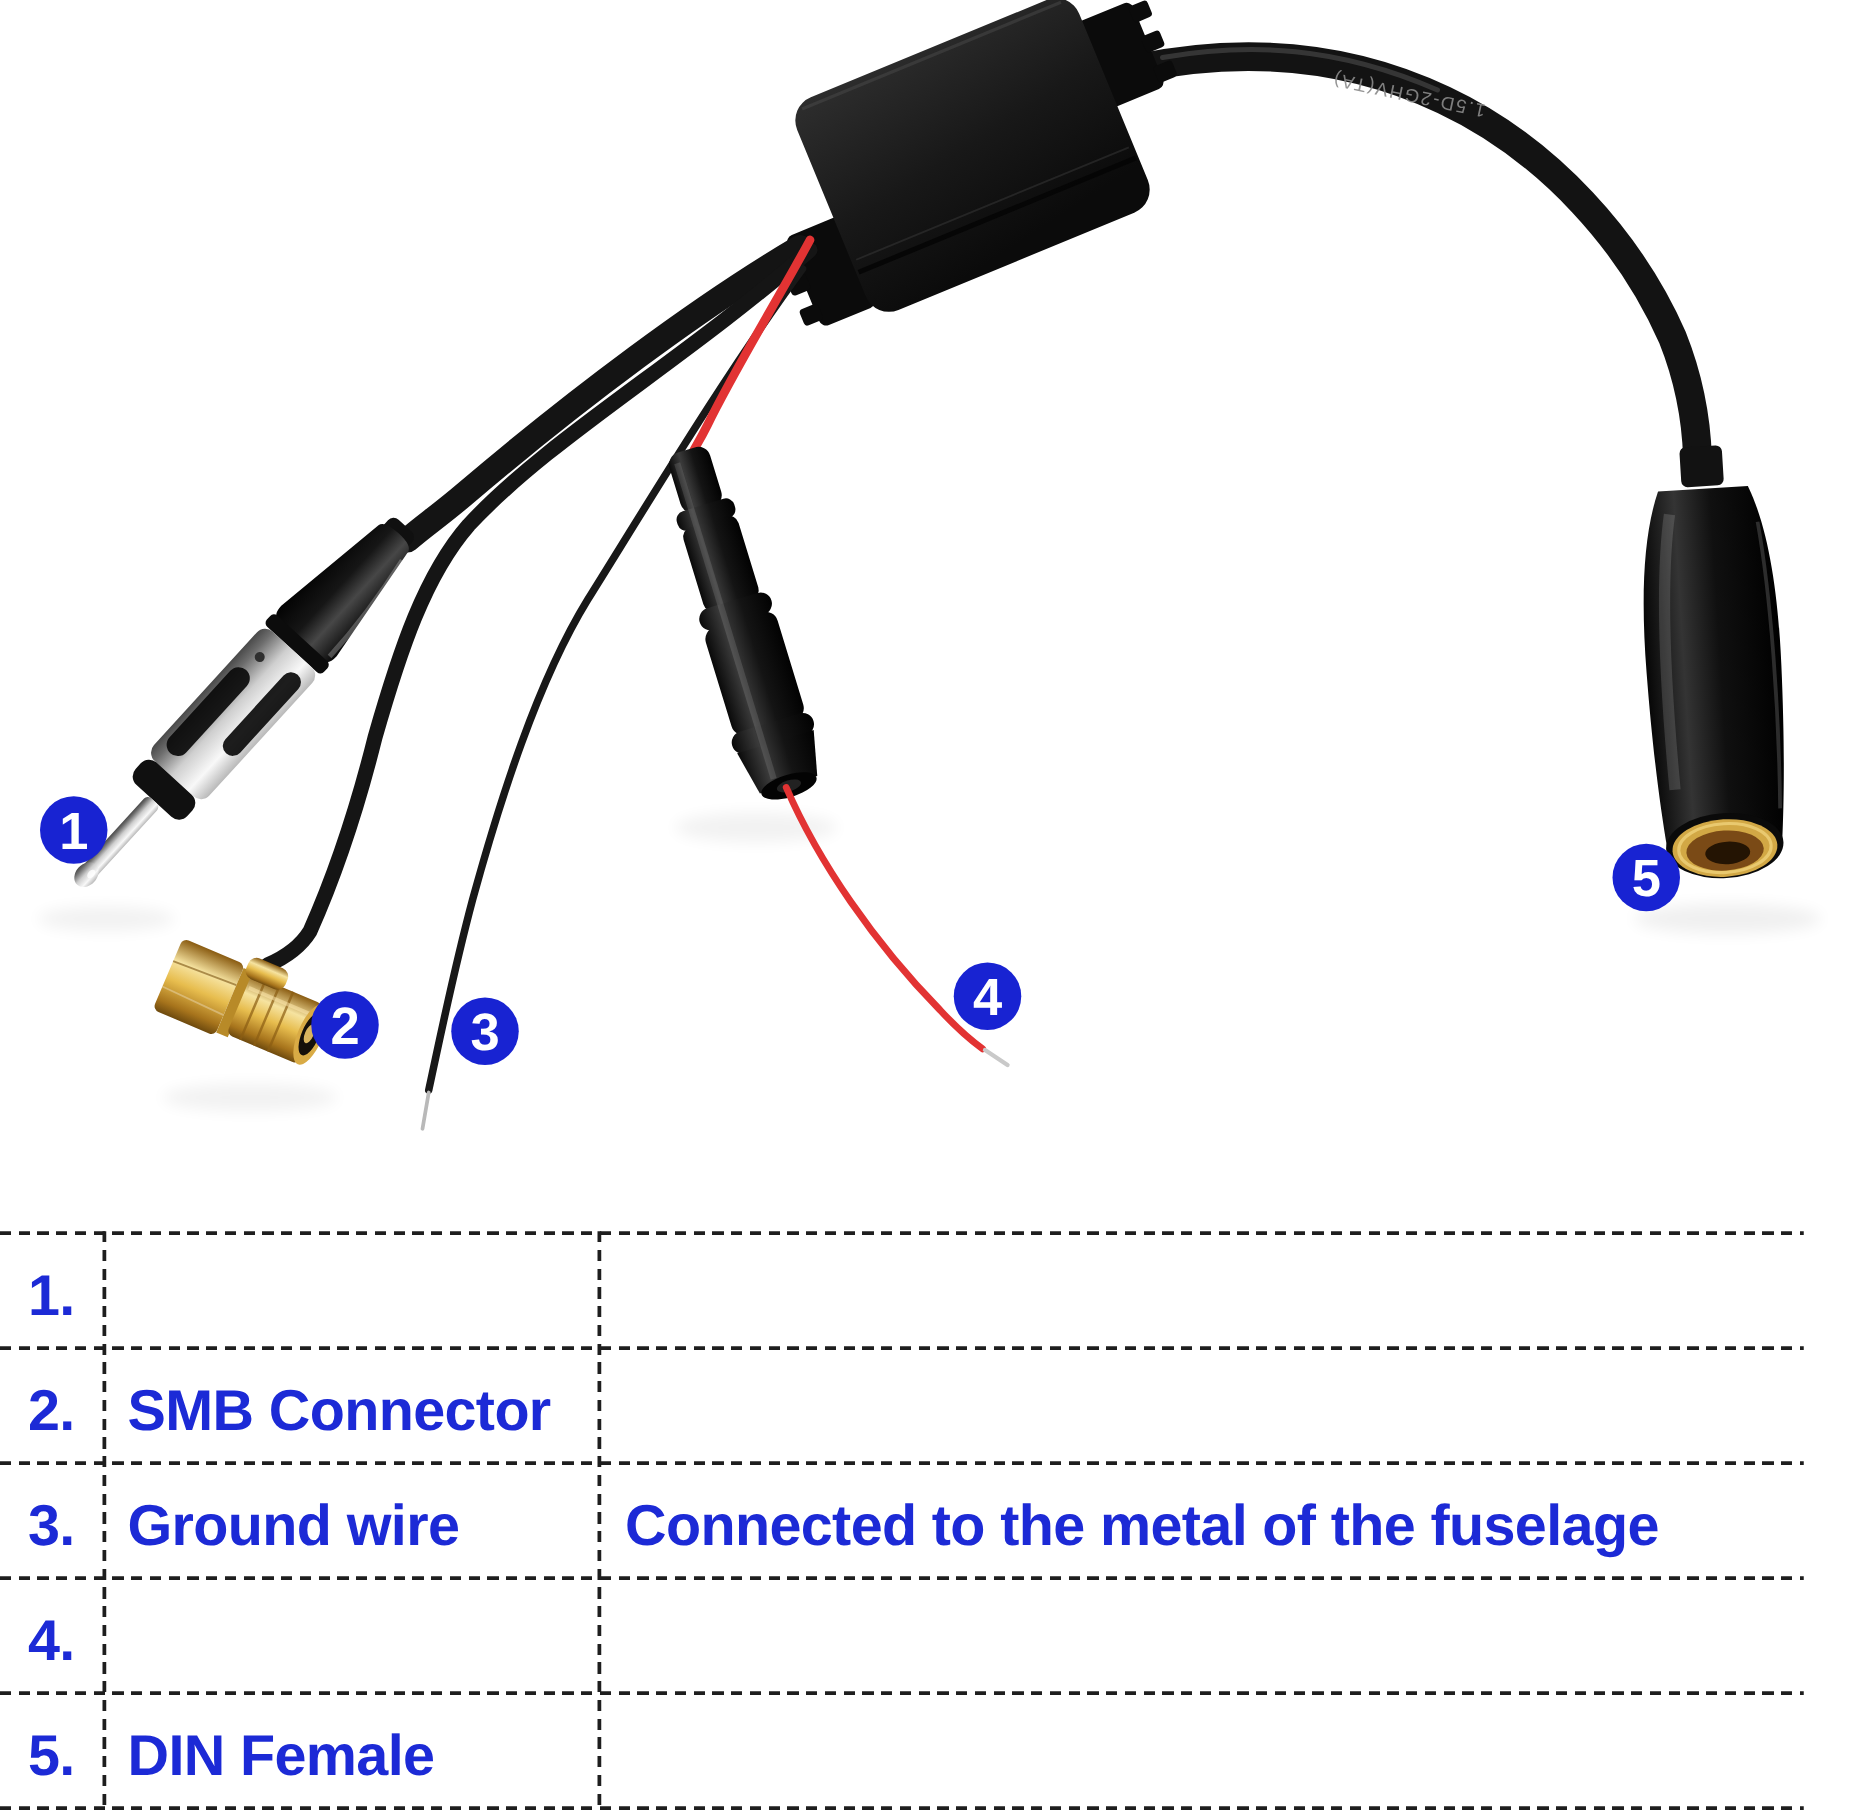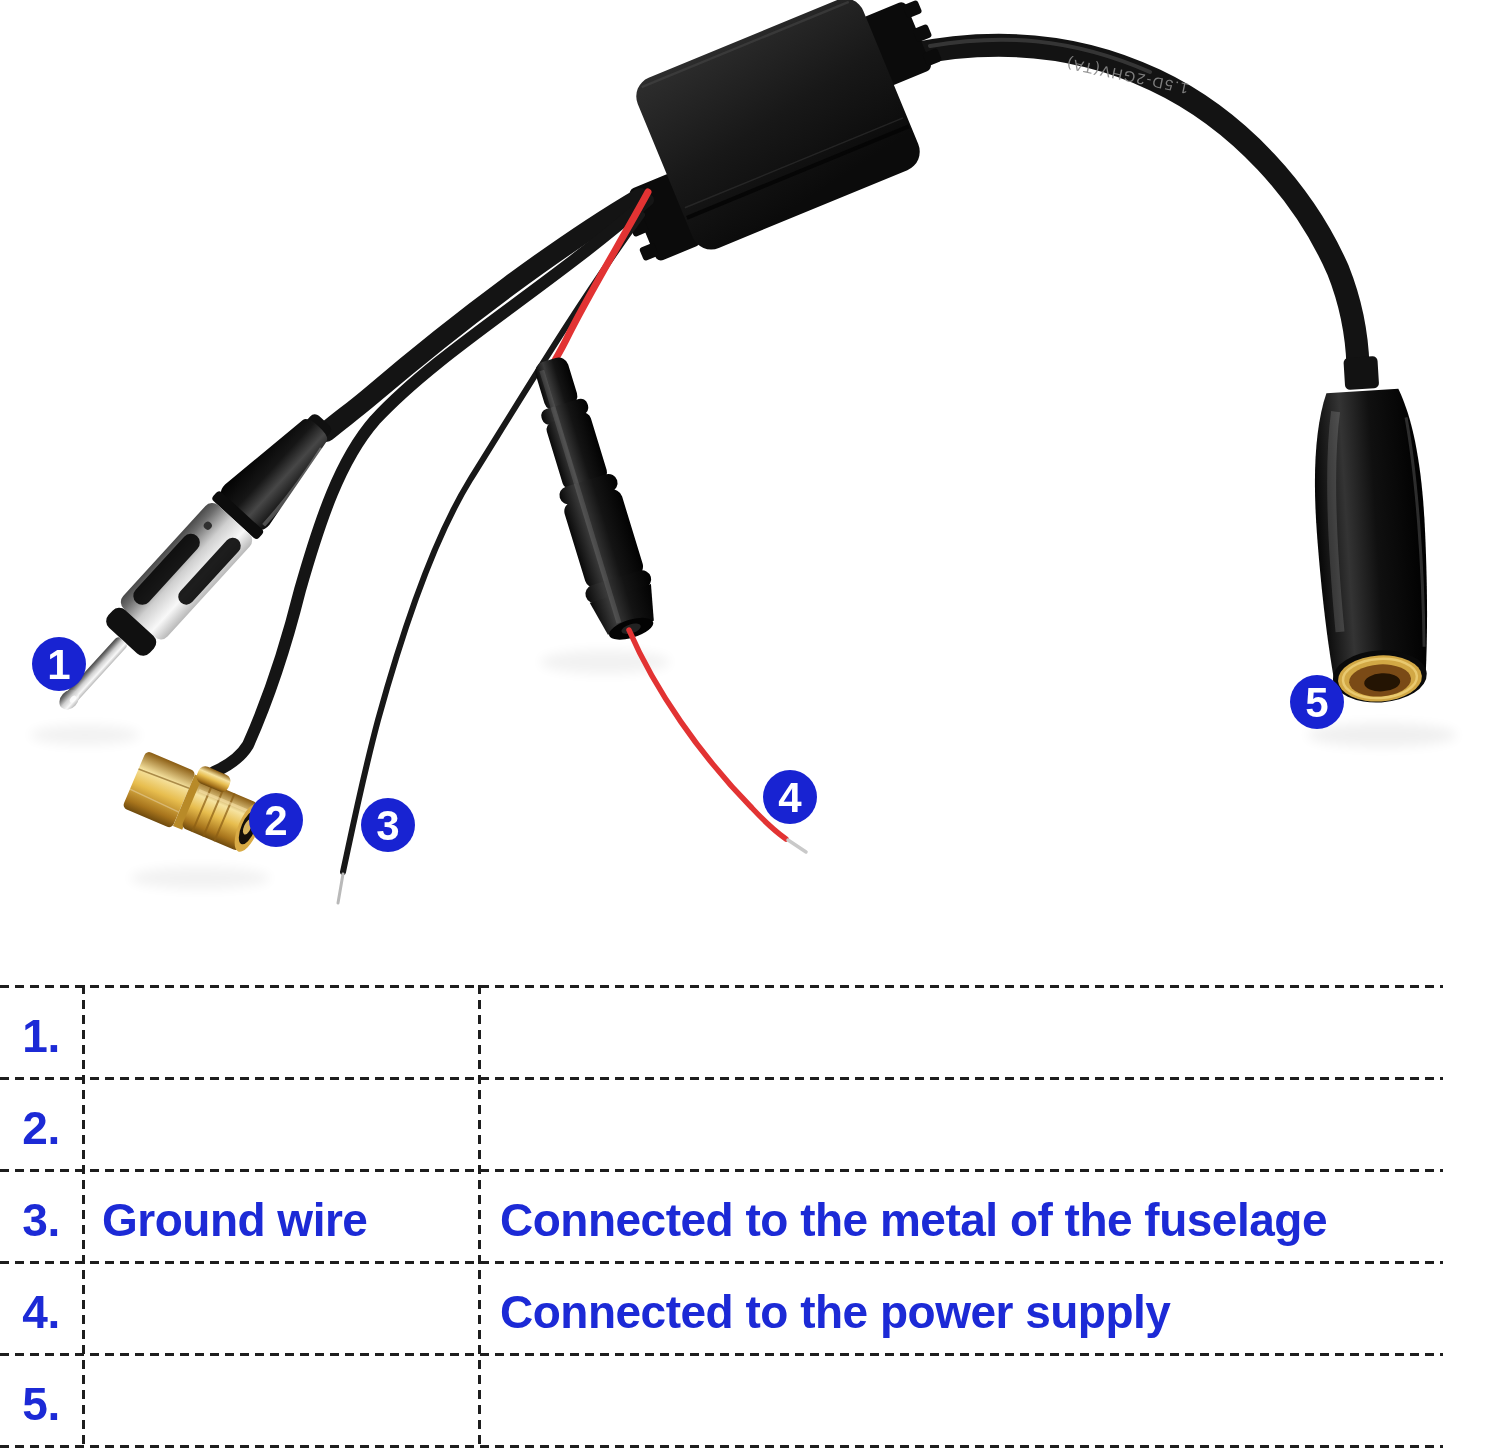--- a/index.html
+++ b/index.html
@@ -219,30 +219,31 @@
 
     <div class="vline" style="left:82px"></div>
     <div class="vline" style="left:478px"></div>
 
     <div class="lrow" style="top:988px">
       <div class="cell num">1.</div>
       <div class="cell desc"></div>
     </div>
     <div class="lrow" style="top:1080px">
       <div class="cell num">2.</div>
+      <div class="cell name">SMB Connector</div>
       <div class="cell desc"></div>
     </div>
     <div class="lrow" style="top:1172px">
       <div class="cell num">3.</div>
       <div class="cell name">Ground wire</div>
       <div class="cell desc">Connected to the metal of the fuselage</div>
     </div>
     <div class="lrow" style="top:1264px">
       <div class="cell num">4.</div>
-      <div class="cell desc">Connected to the power supply</div>
     </div>
     <div class="lrow" style="top:1356px">
       <div class="cell num">5.</div>
+      <div class="cell name">DIN Female</div>
       <div class="cell desc"></div>
     </div>
   </div>
 
 </div>
 
 </body></html>

